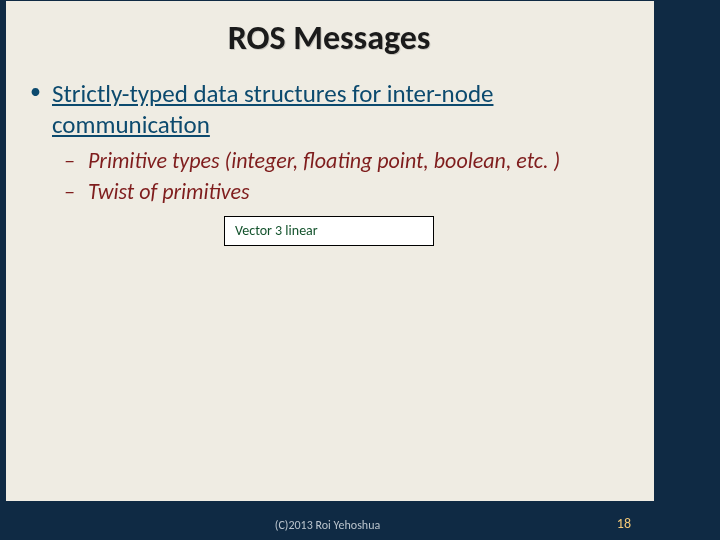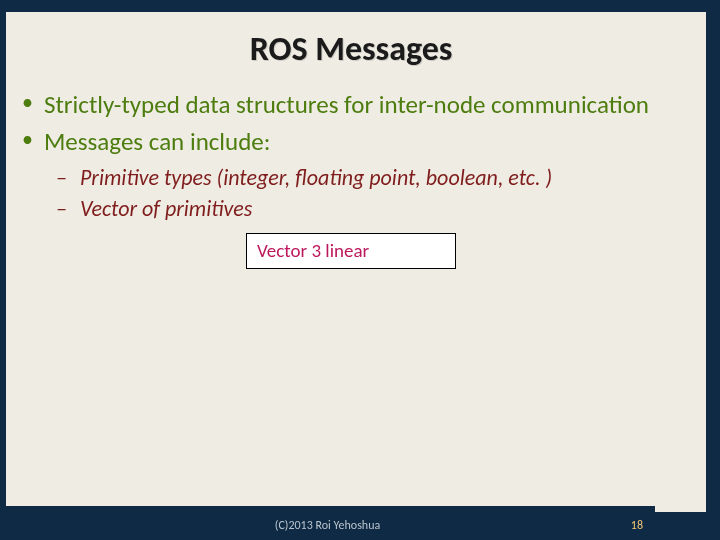--- a/index.html
+++ b/index.html
@@ -4,43 +4,44 @@
 <style>
   * { margin: 0; padding: 0; box-sizing: border-box; }
   html, body { width: 720px; height: 540px; overflow: hidden; }
   body {
     background: #0f2a44;
     font-family: Calibri, "Segoe UI", Arial, sans-serif;
     position: relative;
   }
   .slide {
     position: absolute;
-    top: 12px;
+    top: 1px;
     left: 6px;
-    width: 700px;
+    width: 648px;
     height: 500px;
     background: #efece3;
-    padding: 16px 22px 12px 12px;
+    padding: 16px 22px 12px 20px;
   }
   .title {
     text-align: center;
     font-size: 34px;
     font-weight: 600;
     color: #1b1b1b;
     text-shadow: 1px 1px 0 rgba(0,0,0,0.15);
     margin-bottom: 20px;
   }
   .bullets { list-style: none; }
   .b1 {
     font-size: 25px;
-    color: #4d7c0f;
+    color: #0c4a6e;
     line-height: 1.25;
     padding-left: 26px;
     position: relative;
     margin-bottom: 6px;
+    text-decoration: underline;
   }
   .b1::before {
     content: "•";
     position: absolute;
     left: 4px;
     top: 0;
     font-size: 22px;
   }
   .b2 {
     font-size: 22px;
@@ -57,60 +58,59 @@
     left: 38px;
     top: 0;
     font-size: 22px;
   }
   .codebox {
     background: #fff;
     border: 1.5px solid #000;
     width: 210px;
     margin: 10px auto 0 auto;
     padding: 5px 10px 5px 10px;
-    font-size: 19px;
+    font-size: 14px;
     line-height: 1.3;
-    color: #be185d;
+    color: #14532d;
   }
   .footer {
     position: absolute;
     bottom: 0;
     left: 0;
     width: 655px;
     height: 34px;
     background: #0f2a44;
   }
   .copyright {
     position: absolute;
     left: 0;
     width: 100%;
     text-align: center;
     bottom: 8px;
     font-size: 12px;
     color: #b9c3cc;
   }
   .pagenum {
     position: absolute;
-    right: 12px;
+    right: 24px;
     bottom: 8px;
-    font-size: 12px;
+    font-size: 14px;
     color: #f2c777;
   }
 </style>
 </head>
 <body>
 
 <div class="slide">
   <h1 class="title">ROS Messages</h1>
 
   <ul class="bullets">
     <li class="b1">Strictly-typed data structures for inter-node communication</li>
-    <li class="b1">Messages can include:</li>
     <li class="b2">Primitive types (integer, floating point, boolean, etc. )</li>
-    <li class="b2">Vector of primitives</li>
+    <li class="b2">Twist of primitives</li>
   </ul>
 
   <div class="codebox">
     <div>Vector 3 linear</div>
   </div>
 </div>
 
 <div class="footer">
   <div class="copyright">(C)2013 Roi Yehoshua</div>
   <div class="pagenum">18</div>

